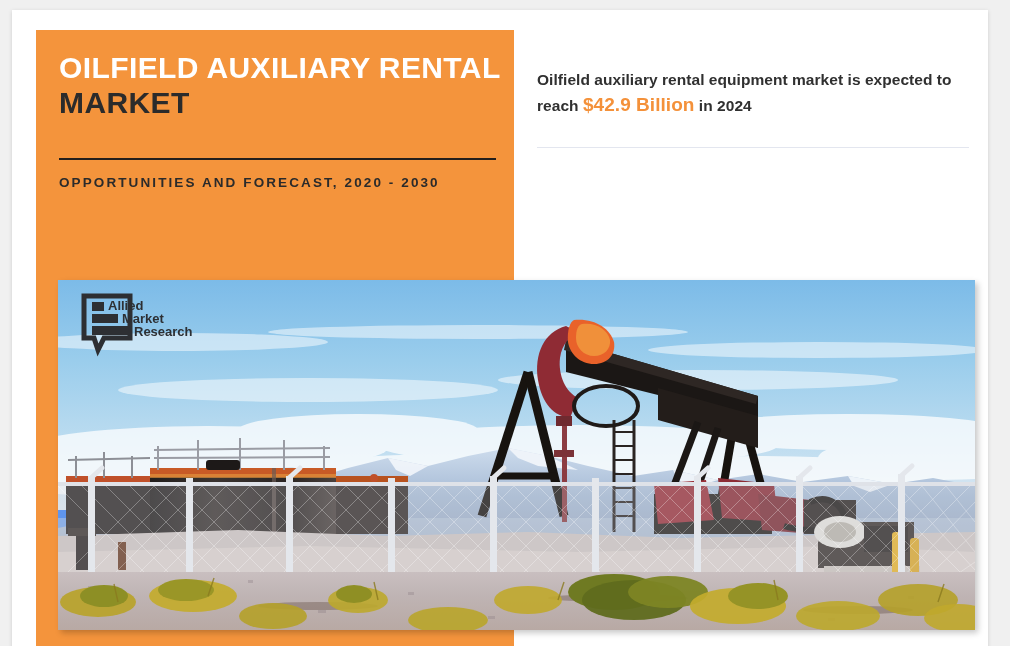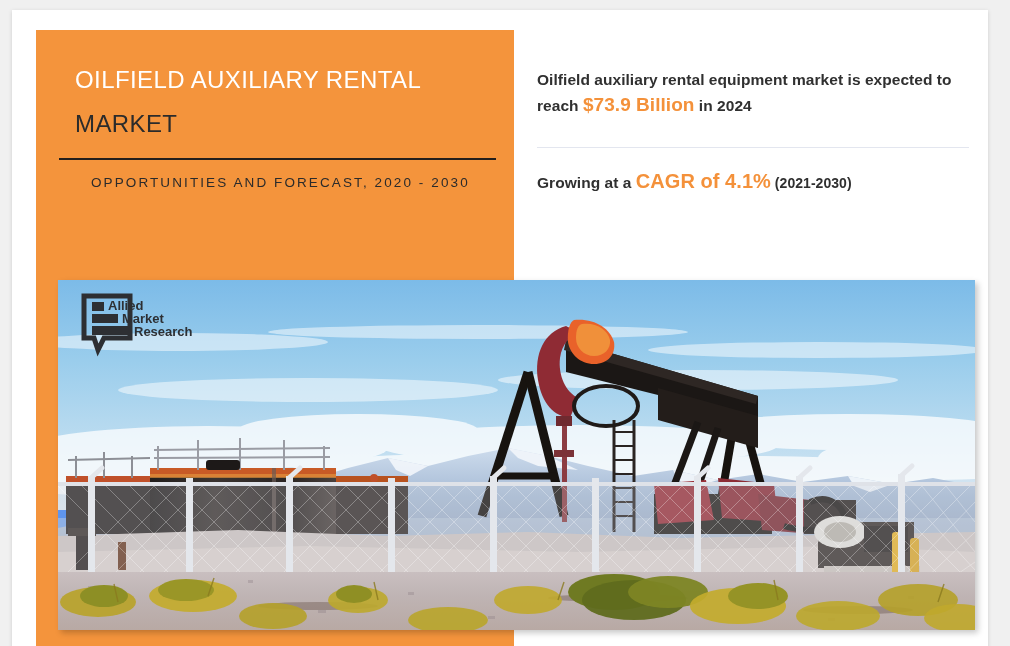--- a/index.html
+++ b/index.html
@@ -44,49 +44,48 @@
     overflow: hidden;
   }
 
   .title-block {
     position: absolute;
     left: 23px;
     top: 20px;
     width: 445px;
   }
   .title-line {
-    font-size: 24px;
-    font-weight: normal;
+    font-size: 30px;
+    font-weight: bold;
     line-height: 1.17;
     letter-spacing: 0.4px;
-    margin: 16px;
+    margin: 0;
   }
   .title-line.light { color: #ffffff; }
   .title-line.dark  { color: #2b2b2b; }
 
   .rule {
     position: absolute;
     left: 23px;
     top: 128px;
     width: 437px;
     height: 2px;
     background: #231f1c;
   }
 
   .subtitle {
     position: absolute;
     left: 23px;
     top: 143px;
     width: 450px;
     font-size: 13.5px;
-    font-weight: normal;
+    font-weight: bold;
     color: #2b2b2b;
     letter-spacing: 2.1px;
     line-height: 1.5;
-    margin-left: 32px;
   }
 
   
   .right-col {
     position: absolute;
     left: 525px;
     top: 58px;
     width: 440px;
   }
   .stat-line {
@@ -152,26 +151,25 @@
         <div class="title-line light">OILFIELD AUXILIARY RENTAL</div>
         <div class="title-line dark">MARKET</div>
       </div>
 
       <div class="rule"></div>
 
       <div class="subtitle">OPPORTUNITIES AND FORECAST, 2020 - 2030</div>
     </div>
 
     <div class="right-col">
-      <div class="stat-line"><span>Oilfield auxiliary rental equipment market is expected to reach </span><span class="accent">$73.9 Billion</span><span> in 2024</span></div>
+      <div class="stat-line"><span>Oilfield auxiliary rental equipment market is expected to reach </span><span class="accent">$42.9 Billion</span><span> in 2024</span></div>
     </div>
 
     <div class="divider"></div>
 
-    <div class="cagr-line"><span>Growing at a </span><span class="accent">CAGR of 4.1%</span><span class="years"> (2021-2030)</span></div>
 
     <div class="photo">
       <svg width="917" height="350" viewBox="0 0 917 350" xmlns="http://www.w3.org/2000/svg">
         <defs>
           <linearGradient id="sky" x1="0" y1="0" x2="0" y2="1">
             <stop offset="0" stop-color="#7cbbe8"></stop>
             <stop offset="0.35" stop-color="#9acdec"></stop>
             <stop offset="0.70" stop-color="#bcdcf0"></stop>
             <stop offset="1" stop-color="#dfe9f2"></stop>
           </linearGradient>

